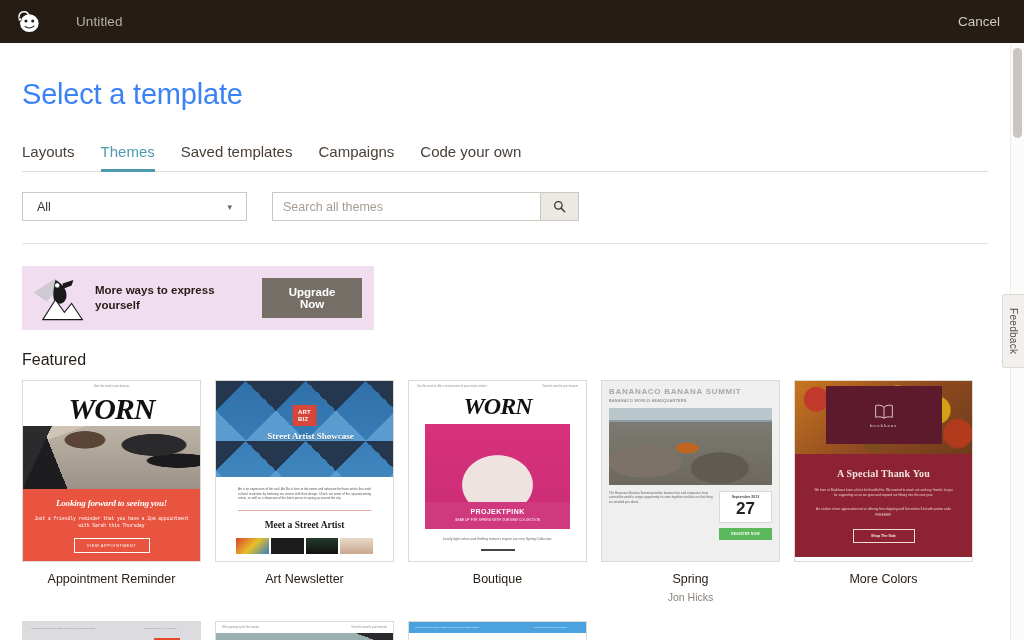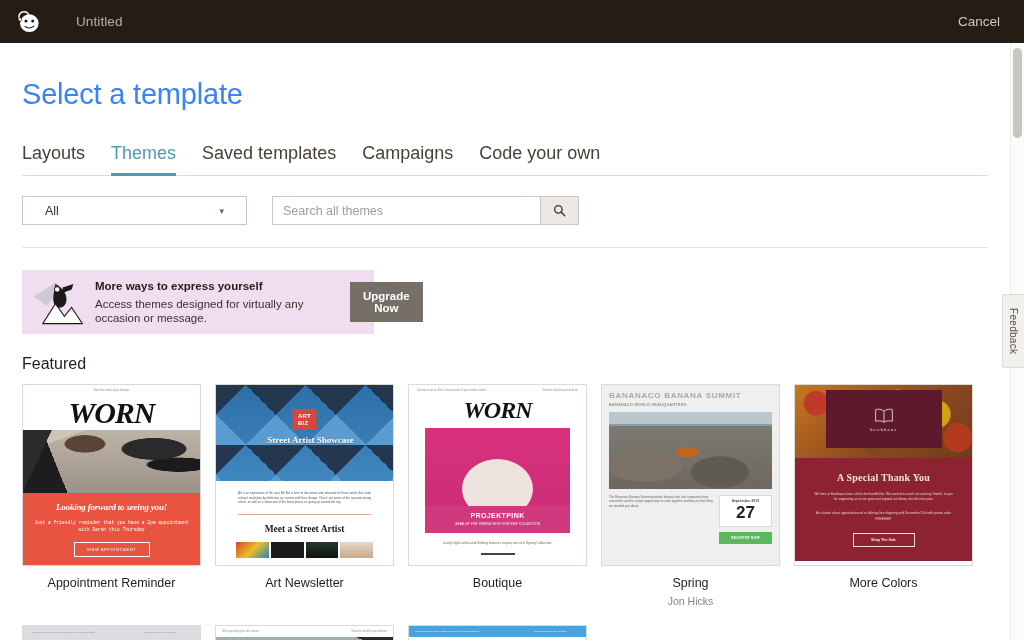--- a/index.html
+++ b/index.html
@@ -43,39 +43,39 @@
     padding-top: 35px;
   }
 
   
   .tabs {
     display: flex; gap: 0;
     margin-top: 31px;
     border-bottom: 1px solid #e0ddd7;
   }
   .tab {
-    font-size: 18px; color: #4a4038;
+    font-size: 15px; color: #4a4038;
     padding: 0 0 9px 0; margin-right: 26px;
     cursor: pointer; position: relative;
     border-bottom: 3px solid transparent;
     top: 1px;
   }
   .tab.active { color: #4d9ab1; border-bottom-color: #4d9ab1; }
 
   
   .filter-row {
     display: flex; align-items: center;
     margin-top: 20px; padding-bottom: 22px;
     border-bottom: 1px solid #e6e3dd;
   }
   .select-box {
     width: 225px; height: 29px;
     border: 1px solid #ccc7c0; background: #fff;
     display: flex; align-items: center;
-    padding: 0 22px; font-size: 12.5px; color: #3d342c;
+    padding: 0 14px; font-size: 12.5px; color: #3d342c;
     cursor: pointer;
   }
   .select-box .caret { margin-left: auto; font-size: 9px; color: #6d645b; }
   .search-wrap { display: flex; margin-left: 25px; }
   .search-input {
     width: 268px; height: 29px;
     border: 1px solid #ccc7c0; border-right: none;
     background: #fff; padding: 0 10px;
     font-size: 12.5px; color: #3d342c;
     font-family: "Liberation Sans", sans-serif;
@@ -364,21 +364,20 @@
     <div class="promo">
       <svg class="promo-ill" viewBox="0 0 60 52">
         <path d="M2 20 L26 4 L34 12 L16 30 Z" fill="#cfc9d4"></path>
         <path d="M26 6 C34 10 40 18 38 26 C36 33 30 34 26 30 C22 26 24 16 26 6 Z" fill="#1a1a1a"></path>
         <path d="M34 10 L46 6 L44 12 L34 16 Z" fill="#1a1a1a"></path>
         <circle cx="28" cy="12" r="3" fill="#fff" stroke="#1a1a1a" stroke-width="1"></circle>
         <path d="M12 50 L26 28 L36 42 L44 32 L56 50 Z" fill="#fff" stroke="#1a1a1a" stroke-width="1.2"></path>
       </svg>
       <div class="promo-text">
         <div class="promo-h">More ways to express yourself</div>
-        <div class="promo-p">Access themes designed for virtually any occasion or message.</div>
       </div>
       <button class="promo-btn">Upgrade Now</button>
     </div>
 
     <div class="section-head">Featured</div>
 
     <div class="grid">
 
       <div class="tcard">
         <div class="thumb">

